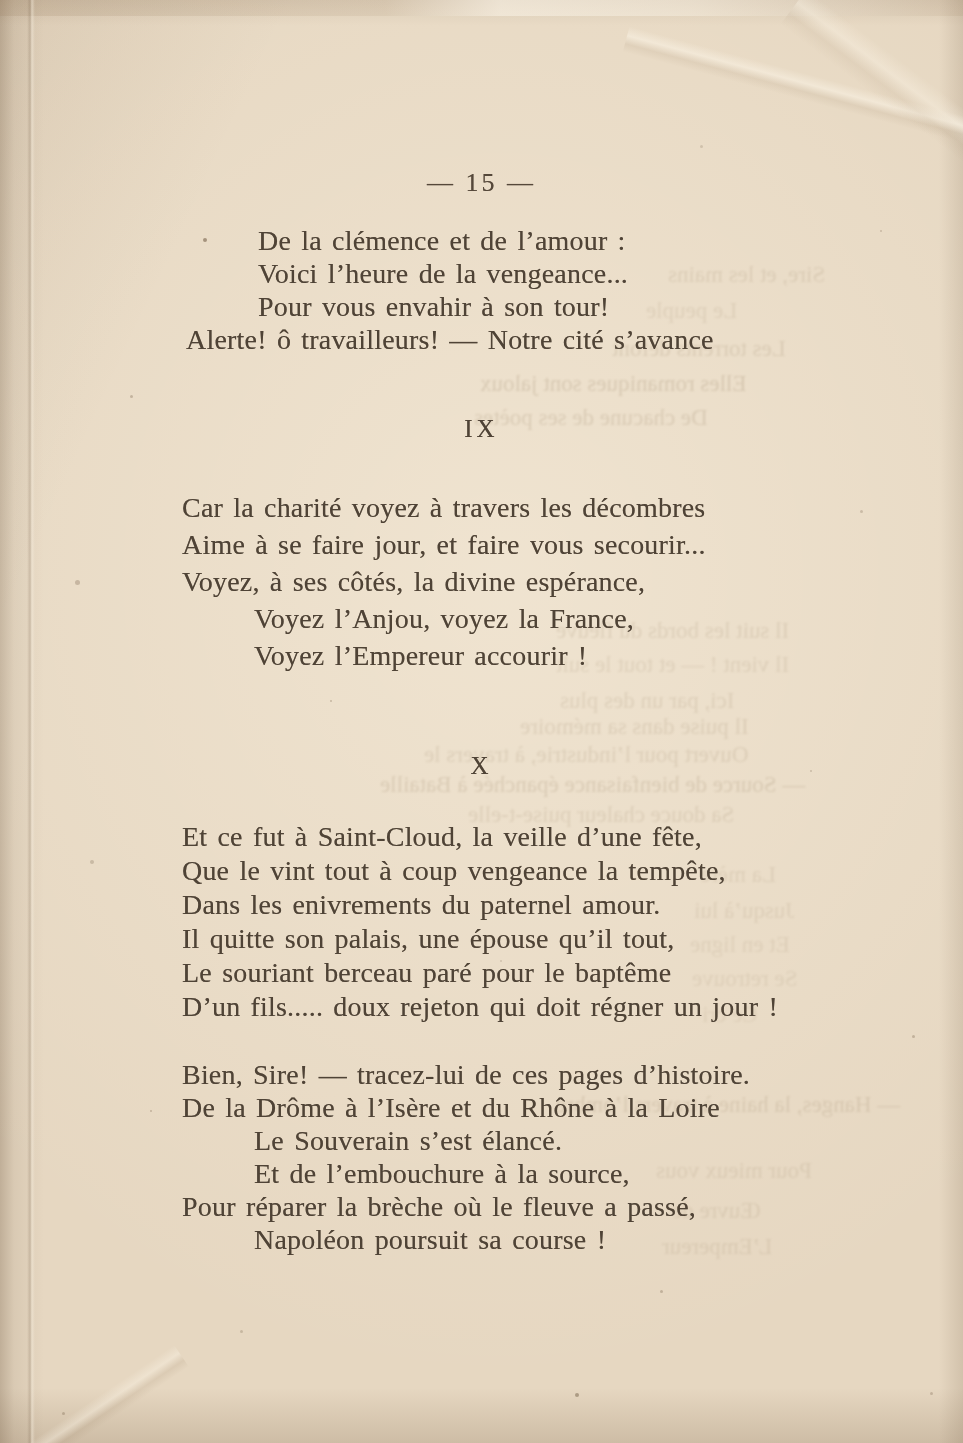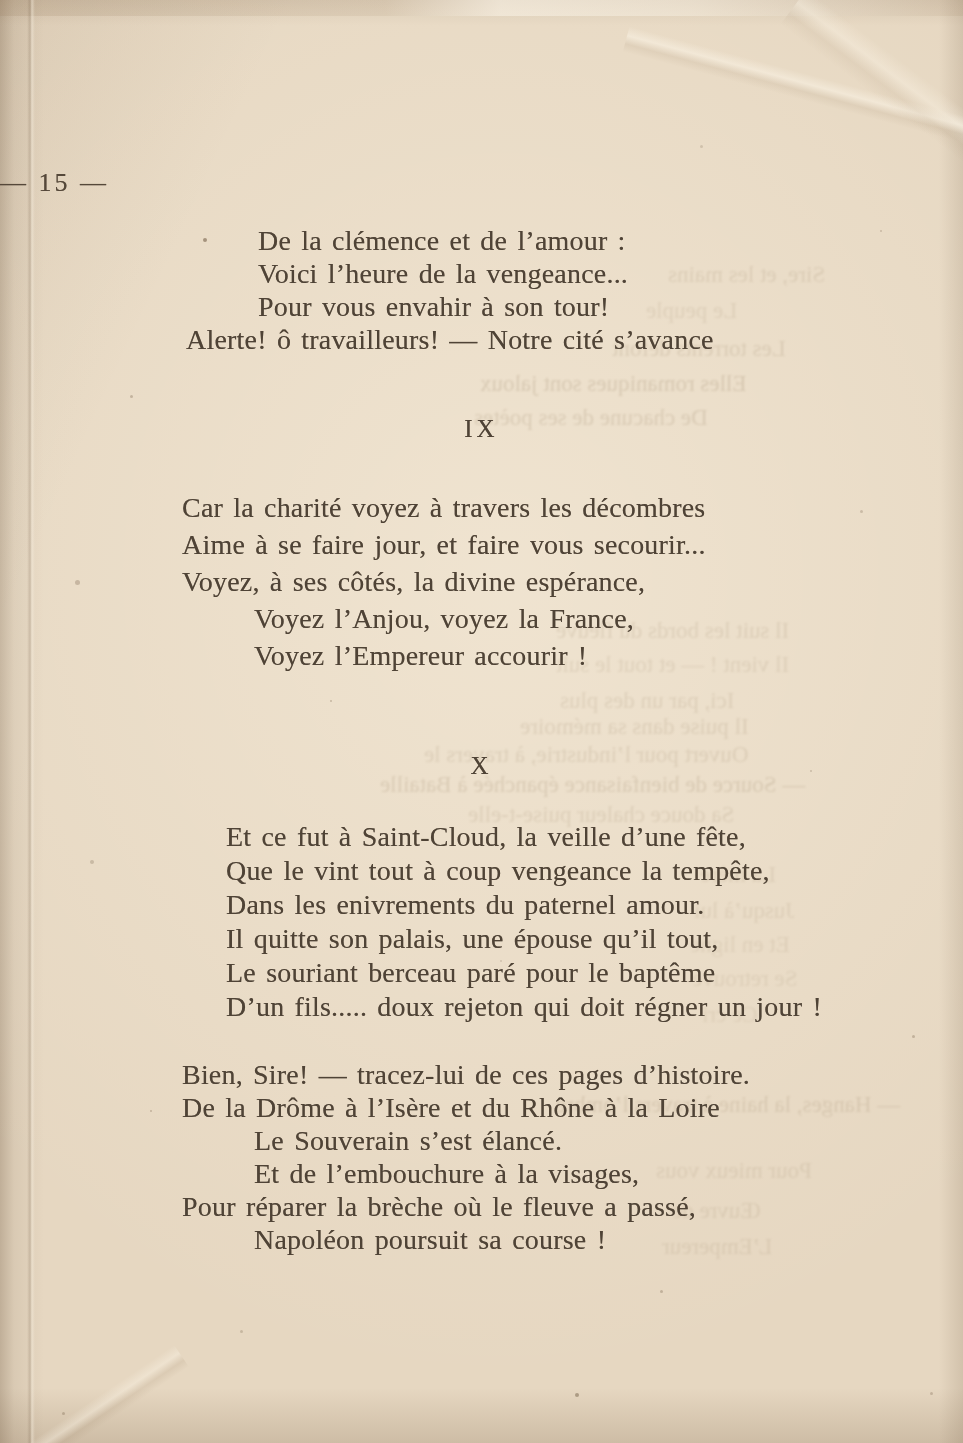--- a/index.html
+++ b/index.html
@@ -46,21 +46,21 @@
       rgba(250,244,232,0.55) 52%, rgba(250,244,232,0.40) 72%, rgba(150,123,92,0.12) 100%);
   }
   .crease-bl{
     left:-40px;top:1360px;width:240px;height:120px;transform:rotate(-34deg);
     background:linear-gradient(to bottom,
       rgba(0,0,0,0) 42%, rgba(250,243,229,0.40) 50%,
       rgba(140,115,85,0.12) 57%, rgba(0,0,0,0) 64%);
   }
   
   .page-number{
-    position:absolute;top:168px;left:0;width:963px;text-align:left;
+    position:absolute;top:168px;left:0;width:963px;text-align:center;
     font-size:26px;letter-spacing:3px;color:#55483a;
     text-shadow:0 0 0.6px rgba(85,72,58,0.6);
   }
   .heading{
     position:absolute;left:0;width:963px;text-align:center;
     font-size:25px;letter-spacing:4px;color:#4f4336;
     text-shadow:0 0 0.6px rgba(79,67,54,0.6);
   }
   .heading-ix{top:415px;}
   .heading-x{top:752px;}
@@ -69,21 +69,21 @@
     word-spacing:3px;letter-spacing:0.2px;
     text-shadow:0 0 0.6px rgba(79,67,54,0.55);
   }
   .stanza .line{white-space:pre;}
   .indent{padding-left:72px;}
   .stanza-opening{top:224px;left:186px;}
   .stanza-opening .line{line-height:33px;}
   .stanza-ix{top:489px;}
   .stanza-ix .line{line-height:37px;}
   .stanza-x{top:820px;}
-  .stanza-x .line{line-height:34px;margin-left:44px;}
+  .stanza-x .line{line-height:34px;}
   .stanza-closing{top:1058px;}
   .stanza-closing .line{line-height:33px;}
   
   .ghost{
     position:absolute;display:inline-block;
     font-family:"Liberation Serif", serif;font-size:23px;
     color:#8d7759;transform:scaleX(-1);filter:blur(1.3px);
     white-space:pre;pointer-events:none;
   }
   
@@ -174,18 +174,18 @@
     <div class="line">Dans les enivrements du paternel amour.</div>
     <div class="line">Il quitte son palais, une épouse qu’il tout,</div>
     <div class="line">Le souriant berceau paré pour le baptême</div>
     <div class="line">D’un fils..... doux rejeton qui doit régner un jour !</div>
   </div>
 
   <div class="stanza stanza-closing">
     <div class="line">Bien, Sire! — tracez-lui de ces pages d’histoire.</div>
     <div class="line">De la Drôme à l’Isère et du Rhône à la Loire</div>
     <div class="line indent">Le Souverain s’est élancé.</div>
-    <div class="line indent">Et de l’embouchure à la visages,</div>
+    <div class="line indent">Et de l’embouchure à la source,</div>
     <div class="line">Pour réparer la brèche où le fleuve a passé,</div>
     <div class="line indent">Napoléon poursuit sa course !</div>
   </div>
 
 </div>
 
 </body></html>

